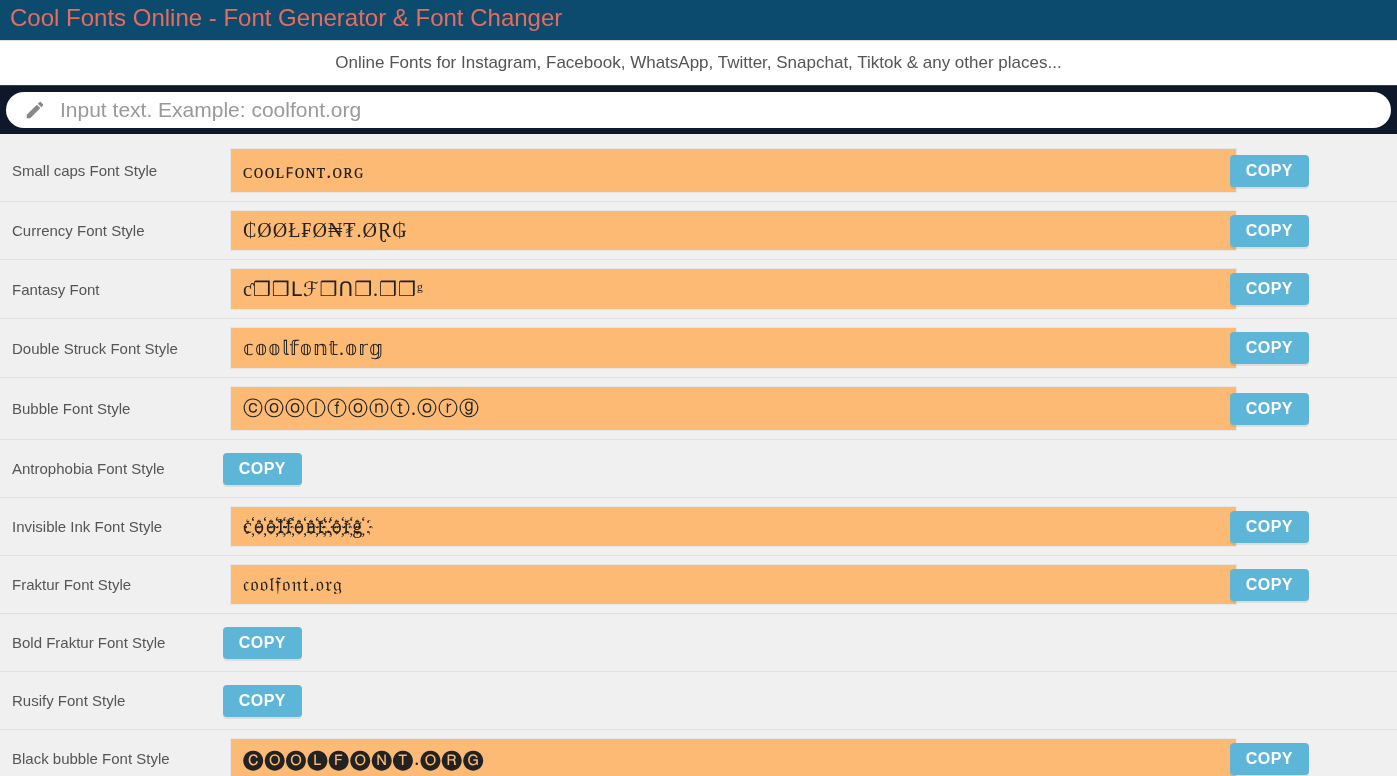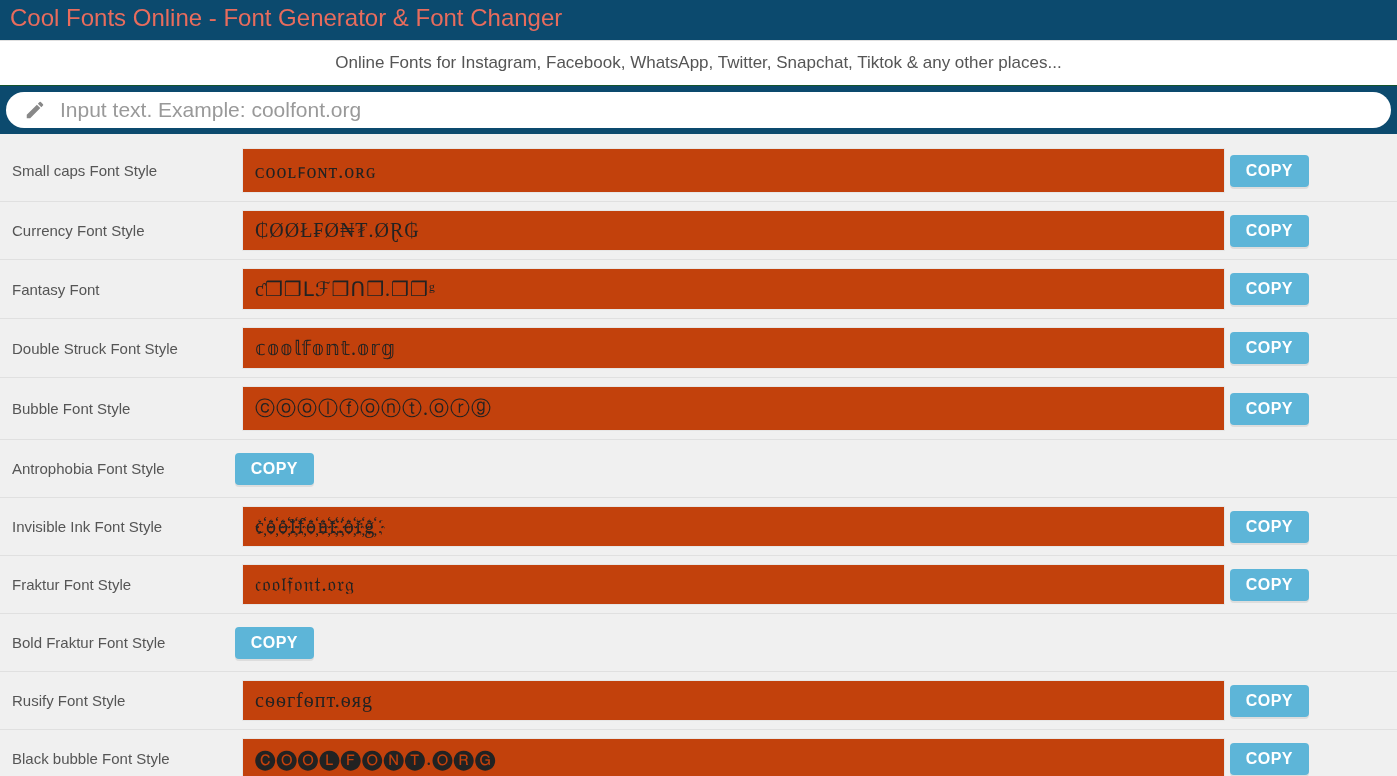--- a/index.html
+++ b/index.html
@@ -1,29 +1,29 @@
 <!DOCTYPE html>
 <html><head>
 <meta charset="utf-8">
 <style>
 * { margin: 0; padding: 0; box-sizing: border-box; }
 body { font-family: -apple-system, BlinkMacSystemFont, "Segoe UI", Arial, sans-serif; background: #f0f0f0; color: #333; }
 .header { background: #0c4a6e; border-bottom: 1px solid #e0e0e0; padding: 4px 10px 8px; }
 .title { color: #e86c5d; font-size: 24px; font-weight: 400; }
 .subtitle-bar { background: #fff; text-align: center; padding: 12px; border-bottom: 1px solid #14532d; }
 .subtitle { color: #555; font-size: 17px; }
-.input-wrap { background: #0c4a6e; padding: 6px; margin: 0; }
+.input-wrap { background: #0f172a; padding: 6px; margin: 0; }
 .input-inner { background: #fff; border-radius: 22px; display: flex; align-items: center; padding: 6px 18px; }
 .pencil { width: 22px; height: 22px; margin-right: 14px; }
 .text-input { flex: 1; border: none; outline: none; font-size: 21px; color: #777; background: transparent; font-family: inherit; }
 .text-input::placeholder { color: #999; }
 .rows { padding: 6px 0 0; }
-.row { display: flex; align-items: center; padding: 8px 10px; border-bottom: 1px solid #e0e0e0; gap: 12px; min-height: 58px; }
+.row { display: flex; align-items: center; padding: 8px 10px; border-bottom: 1px solid #e0e0e0; min-height: 58px; }
 .label { width: 220px; color: #555; font-size: 15px; padding-left: 2px; }
-.output { flex: 1; background: #c2410c; border: 1px solid #e6e6e6; padding: 8px 12px; font-size: 20px; color: #222; font-family: serif; min-height: 40px; display: flex; align-items: center; letter-spacing: 1px; }
+.output { flex: 1; background: #fdba74; border: 1px solid #e6e6e6; padding: 8px 12px; font-size: 20px; color: #222; font-family: serif; min-height: 40px; display: flex; align-items: center; letter-spacing: 1px; }
 .copy-col { width: 150px; display: flex; justify-content: flex-end; padding-right: 78px; }
 .copy-btn { background: #5db5d8; color: #fff; border: none; border-radius: 4px; padding: 7px 16px; font-size: 16px; font-weight: 700; letter-spacing: 0.5px; cursor: pointer; box-shadow: 0 2px 0 rgba(0,0,0,0.08); }
 </style>
 </head>
 <body>
 
 <div class="header">
   <h1 class="title">Cool Fonts Online - Font Generator &amp; Font Changer</h1>
 </div>
 
@@ -97,21 +97,20 @@
       </div>
     </div>
     <div class="row">
       <div class="label">Bold Fraktur Font Style</div>
       <div class="copy-col">
         <button class="copy-btn">COPY</button>
       </div>
     </div>
     <div class="row">
       <div class="label">Rusify Font Style</div>
-      <div class="output">cѳѳгfѳпт.ѳяg</div>
       <div class="copy-col">
         <button class="copy-btn">COPY</button>
       </div>
     </div>
     <div class="row">
       <div class="label">Black bubble Font Style</div>
       <div class="output">🅒🅞🅞🅛🅕🅞🅝🅣.🅞🅡🅖</div>
       <div class="copy-col">
         <button class="copy-btn">COPY</button>
       </div>

